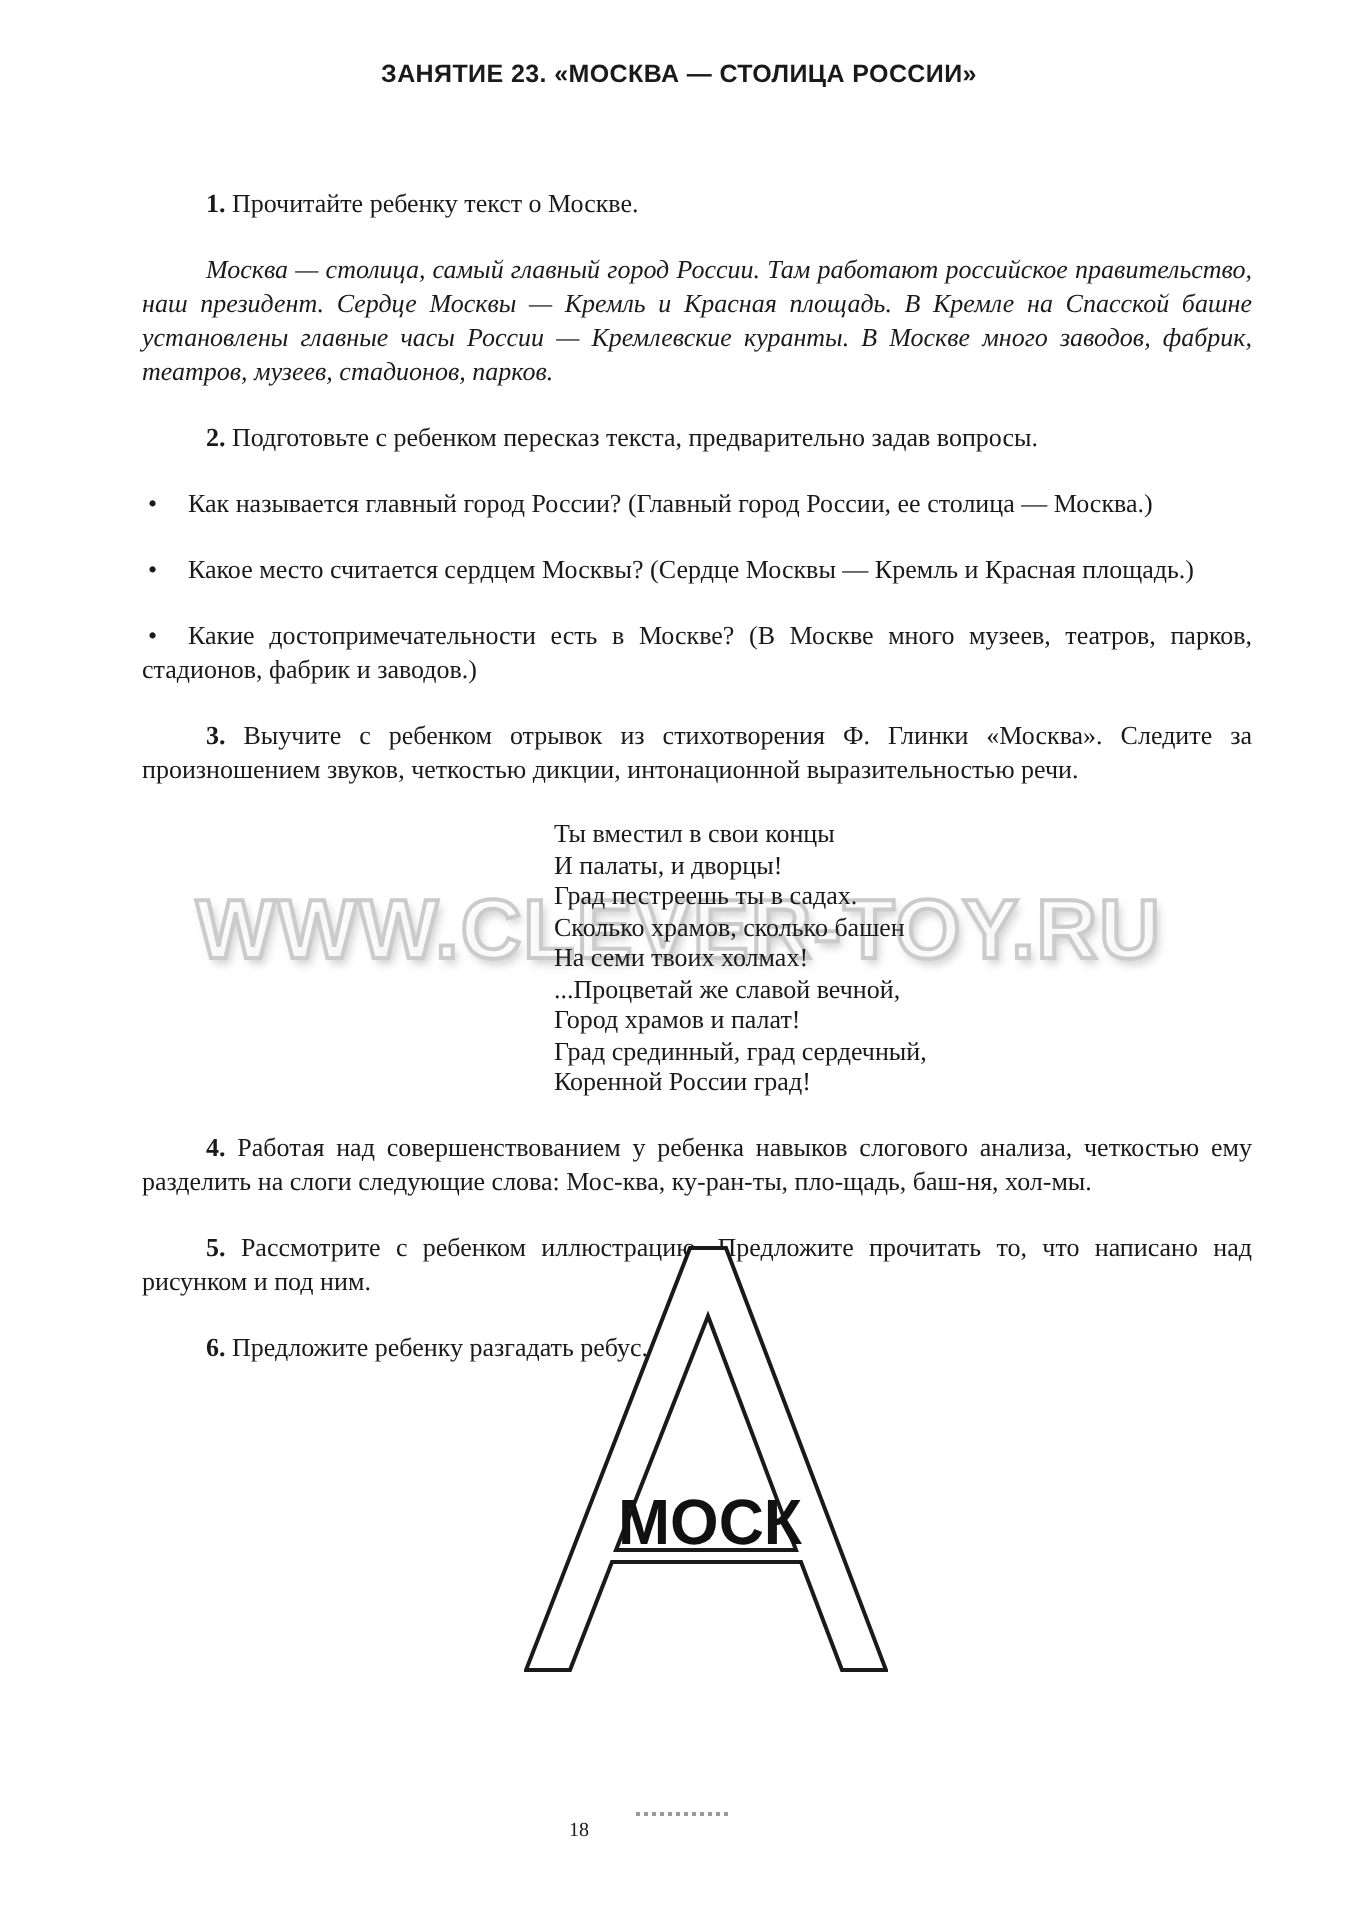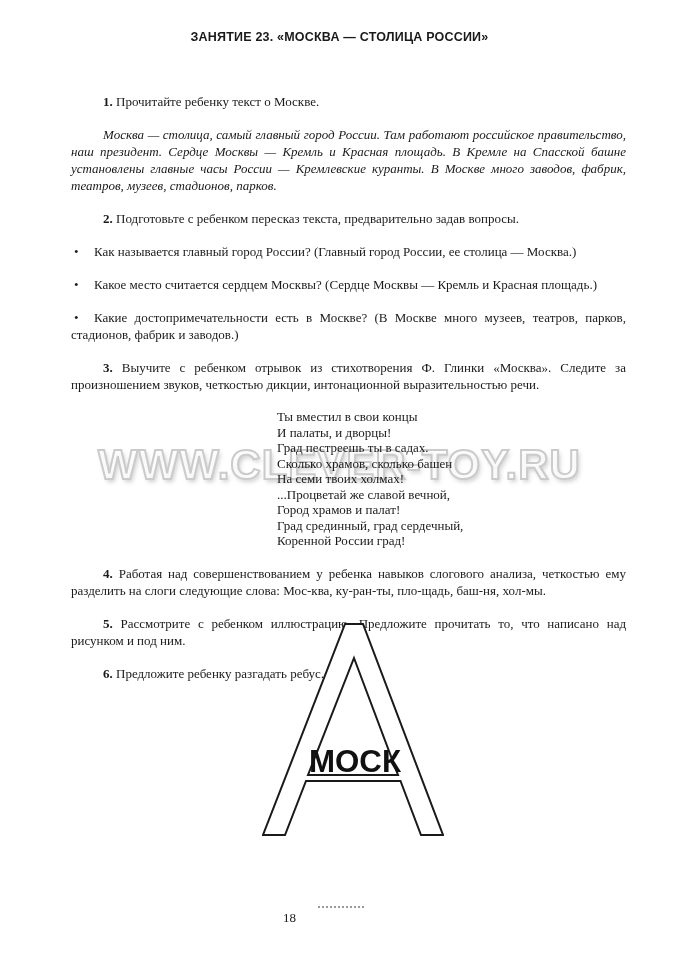--- a/index.html
+++ b/index.html
@@ -47,21 +47,21 @@
     font-family:"Liberation Sans", sans-serif;
     font-weight:bold; font-size:32px;
     fill:#111111;
   }
   .footer-rule {
     position:absolute; left:318px; top:906px; width:46px; height:0;
     border-top:2px dotted #9a9a9a;
   }
   .page-num {
     position:absolute; top:910px; left:0; width:579px;
-    text-align:center; font-size:13px;
+    text-align:center; font-size:10px;
   }
 </style>
 </head>
 <body>
 
 <div class="title">ЗАНЯТИЕ 23. «МОСКВА — СТОЛИЦА РОССИИ»</div>
 
 <div class="watermark">WWW.CLEVER-TOY.RU</div>
 
 <div class="main">

